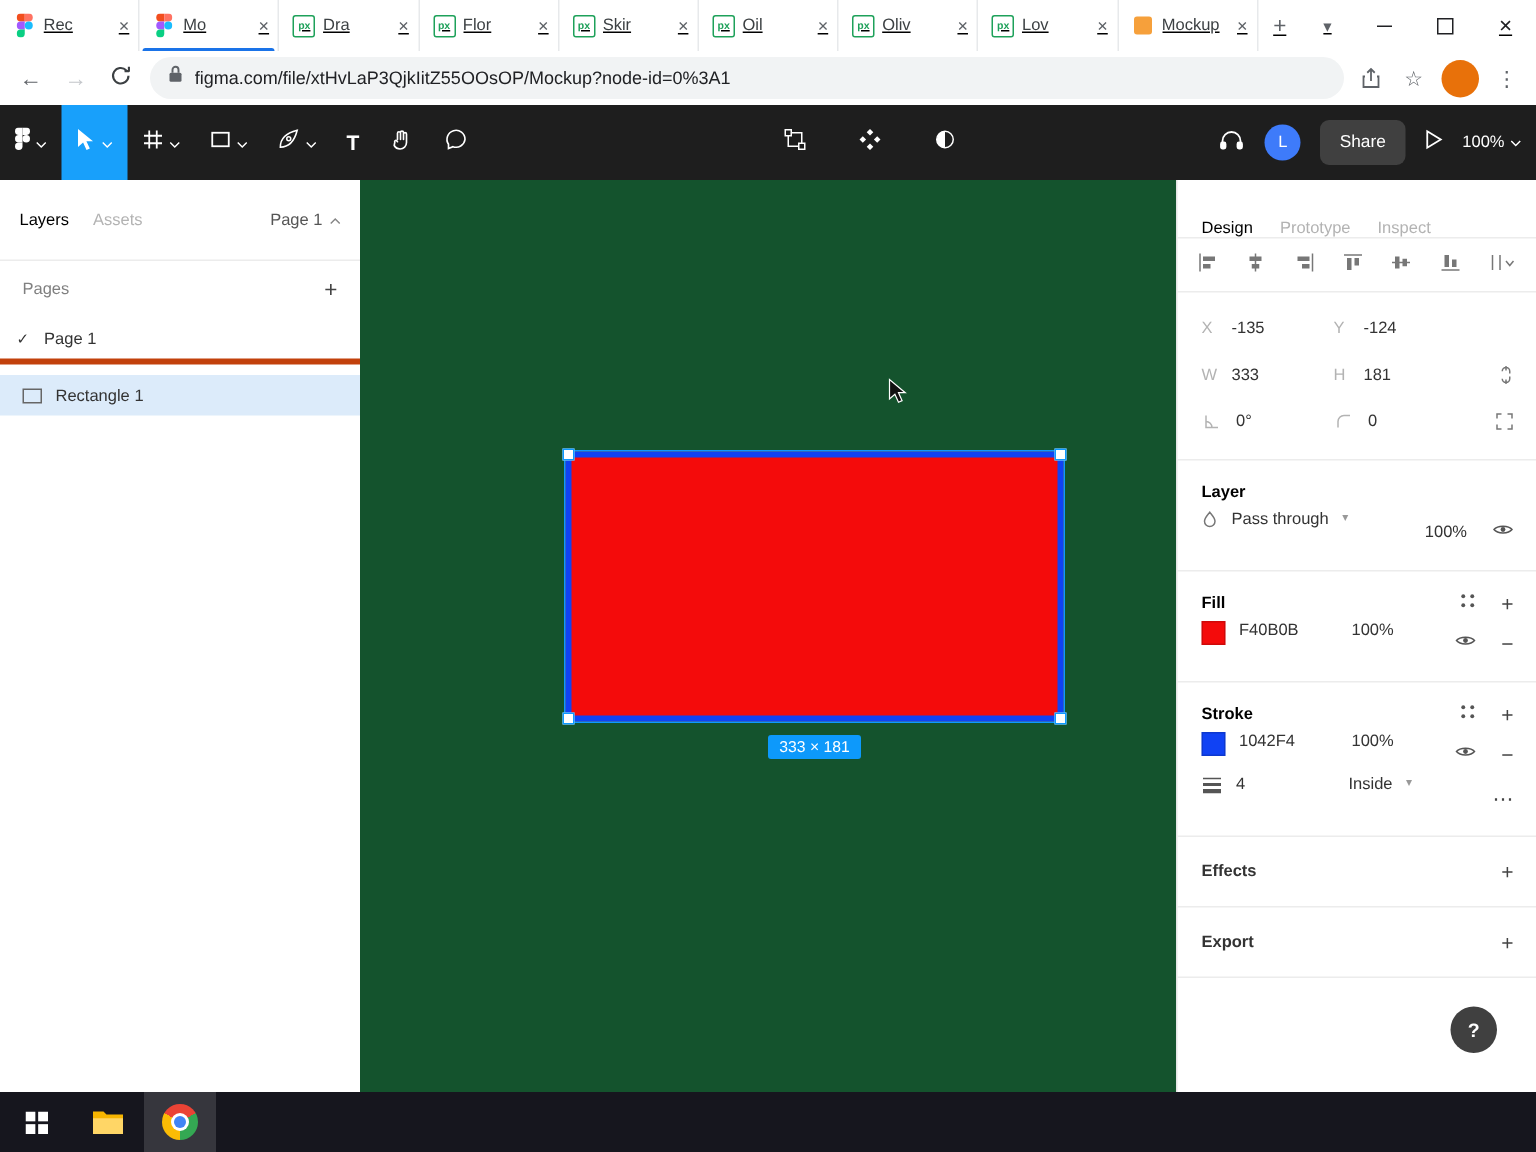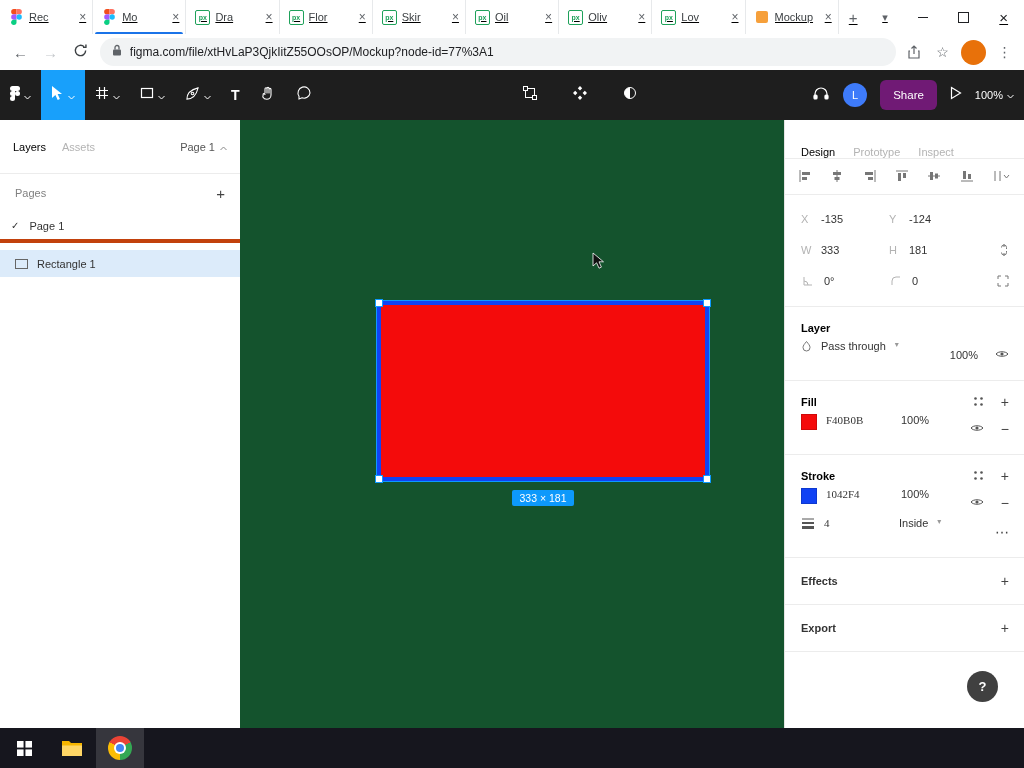--- a/index.html
+++ b/index.html
@@ -34,21 +34,21 @@
 
   
   .ftb{position:absolute;top:70px;left:0;right:0;height:50px;background:#1E1E1E;display:flex;align-items:center;color:#fff;}
   .ftb-left{display:flex;align-items:stretch;height:100%;}
   .ftb-btn{display:flex;align-items:center;justify-content:center;gap:4px;padding:0 10px;}
   .ftb-btn.active{background:#18A0FB;}
   .t-glyph{font-size:14px;color:#fff;font-weight:bold;}
   .ftb-center{position:absolute;left:512px;top:0;height:100%;display:flex;align-items:center;gap:14px;}
   .ftb-right{position:absolute;right:10px;top:0;height:100%;display:flex;align-items:center;gap:13px;}
   .avatar{width:24px;height:24px;border-radius:50%;background:#3E7BFA;color:#fff;font-size:11px;display:flex;align-items:center;justify-content:center;}
-  .share-btn{height:30px;padding:0 13px;background:#701a75;border-radius:6px;font-size:11.5px;color:#fff;display:flex;align-items:center;}
+  .share-btn{height:30px;padding:0 13px;background:#404040;border-radius:6px;font-size:11.5px;color:#fff;display:flex;align-items:center;}
   .zoom{display:flex;align-items:center;gap:4px;font-size:11px;color:#fff;}
 
   
   .lp{position:absolute;top:120px;bottom:40px;left:0;width:240px;background:#fff;border-right:1px solid #e5e5e5;font-size:11px;color:#333;}
   .lp-head{height:37px;display:flex;align-items:center;gap:16px;padding:8px 13px;border-bottom:1px solid #ececec;}
   .lp-tab-active{color:#000;}
   .lp-tab{color:#b3b3b3;}
   .lp-page-sel{margin-left:auto;display:flex;align-items:center;gap:5px;color:#555;}
   .pages-row{height:38px;display:flex;align-items:center;padding:0 15px;color:#808080;}
   .plusg{margin-left:auto;font-size:15px;color:#444;font-weight:normal;}
@@ -78,21 +78,21 @@
   .glabel{color:#b3b3b3;width:11px;}
   .gico{display:flex;align-items:center;justify-content:center;width:14px;}
   .gend{height:31px;display:flex;align-items:center;justify-content:flex-end;}
   .section{padding:9px 16px 11px;border-bottom:1px solid #ececec;}
   .sec-head{display:flex;align-items:center;height:24px;}
   .sec-title{color:#000;font-weight:bold;font-size:11px;}
   .sec-icons{margin-left:auto;display:flex;gap:17px;align-items:center;}
   .prop-row{display:flex;height:29px;gap:9px;}
   .swatch{width:14px;height:14px;border:1px solid rgba(0,0,0,.15);flex:0 0 auto;}
   .sw-fill{background:#F40B0B;} .sw-stroke{background:#1042F4;}
-  .hexval{width:66px;color:#333;font-family:Liberation Serif, serif;}
+  .hexval{width:66px;color:#333;}
   .opac{width:46px;color:#333;}
   .row-icons{margin-left:auto;display:flex;gap:17px;align-items:center;}
   .chev-g{color:#999;font-size:8px;}
   .icon-btn{color:#444;font-size:14px;line-height:1;}
   .simple-sec{height:46px;display:flex;align-items:center;padding:0 16px;border-bottom:1px solid #ececec;}
   .simple-title{color:#333;font-weight:bold;}
   .help{position:absolute;right:27px;bottom:26px;width:31px;height:31px;border-radius:50%;background:#404040;color:#fff;display:flex;align-items:center;justify-content:center;font-size:13px;font-weight:bold;}
 
   
   .taskbar{position:absolute;left:0;right:0;bottom:0;height:40px;background:#16161E;display:flex;align-items:stretch;}
@@ -190,21 +190,21 @@
     <span class="nav-ico disabled">→</span>
     <span class="nav-ico"><svg width="15" height="15" viewBox="0 0 16 16" fill="none" stroke="#3c4043" stroke-width="1.5">
           <path d="M13.5 8a5.5 5.5 0 1 1-1.6-3.9"></path>
           <path d="M13.8 1.6v3.1h-3.1" stroke-linejoin="round"></path>
         </svg></span>
     <div class="omnibox">
       <span><svg width="10" height="13" viewBox="0 0 10 13">
             <rect x="1" y="5.5" width="8" height="6" rx="1" fill="#5f6368"></rect>
             <path d="M3 5.5V3.5a2 2 0 0 1 4 0v2" stroke="#5f6368" fill="none" stroke-width="1.3"></path>
           </svg></span>
-      <span class="url">figma.com/file/xtHvLaP3QjkIitZ55OOsOP/Mockup?node-id=77%3A1</span>
+      <span class="url">figma.com/file/xtHvLaP3QjkIitZ55OOsOP/Mockup?node-id=0%3A1</span>
     </div>
     <span class="addr-ico">
         <svg width="14" height="14" viewBox="0 0 14 14" fill="none" stroke="#5f6368" stroke-width="1.2">
           <path d="M7 9V1.5M4.5 3.5 7 1l2.5 2.5"></path>
           <path d="M3 6H2v7h10V6h-1"></path>
         </svg>
       </span>
     <span class="addr-ico">☆</span>
     <span class="addr-avatar"></span>
     <span class="addr-ico">⋮</span>

